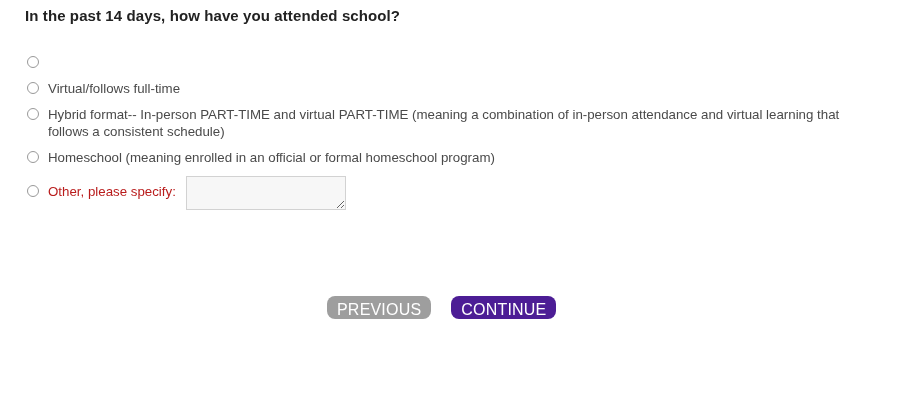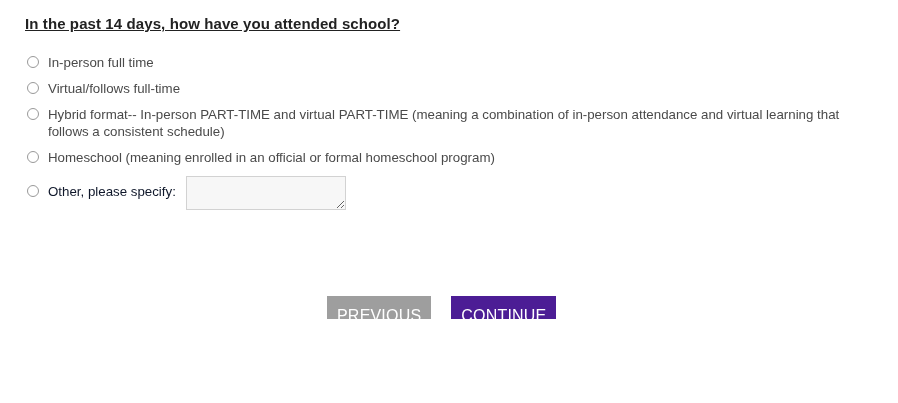--- a/index.html
+++ b/index.html
@@ -19,27 +19,26 @@
   .survey {
     position: absolute;
     left: 0;
     top: 0;
     width: 898px;
   }
 
   .question-title {
     position: absolute;
     left: 25px;
-    top: 15px;
+    top: 7px;
     font-size: 15px;
     font-weight: bold;
     color: #222222;
     letter-spacing: 0.1px;
     white-space: nowrap;
-    text-decoration: underline;
   }
 
   .options {
     position: absolute;
     left: 25px;
     top: 54px;
     width: 850px;
   }
 
   .option-row {
@@ -78,21 +77,21 @@
     max-width: 822px;
   }
 
   .option-row.other {
     align-items: flex-start;
     margin-top: 10px;
   }
 
   .other-label {
     font-size: 13.3px;
-    color: #0f172a;
+    color: #b91c1c;
     line-height: 17px;
     margin-left: 9px;
     margin-top: 7px;
     white-space: nowrap;
     cursor: pointer;
   }
 
   .other-textarea {
     margin-left: 10px;
     width: 160px;
@@ -112,29 +111,29 @@
   .nav-buttons {
     position: absolute;
     left: 327px;
     top: 296px;
     display: flex;
     align-items: center;
   }
 
   .btn {
     border: 0;
-    padding: 8px 10px;
+    padding: 2px 10px;
     height: 23px;
     line-height: 23px;
     font-family: "Liberation Sans", sans-serif;
     font-size: 16px;
     color: #ffffff;
     letter-spacing: 0.2px;
     cursor: pointer;
-    border-radius: 0;
+    border-radius: 8px;
     white-space: nowrap;
   }
 
   .btn-previous {
     background: #9e9e9e;
     min-width: 96px;
   }
 
   .btn-continue {
     background: #4c1d95;
@@ -146,21 +145,20 @@
 <body>
 
 <div class="survey">
 
   <div class="question-title">In the past 14 days, how have you attended school?</div>
 
   <div class="options">
 
     <div class="option-row">
       <input type="radio" class="radio" name="attendance" style="">
-      <span class="option-label">In-person full time</span>
     </div>
 
     <div class="option-row">
       <input type="radio" class="radio" name="attendance" style="">
       <span class="option-label">Virtual/follows full-time</span>
     </div>
 
     <div class="option-row wide">
       <input type="radio" class="radio" name="attendance" style="">
       <span class="option-label">Hybrid format-- In-person PART-TIME and virtual PART-TIME (meaning a combination of in-person attendance and virtual learning that follows a consistent schedule)</span>

